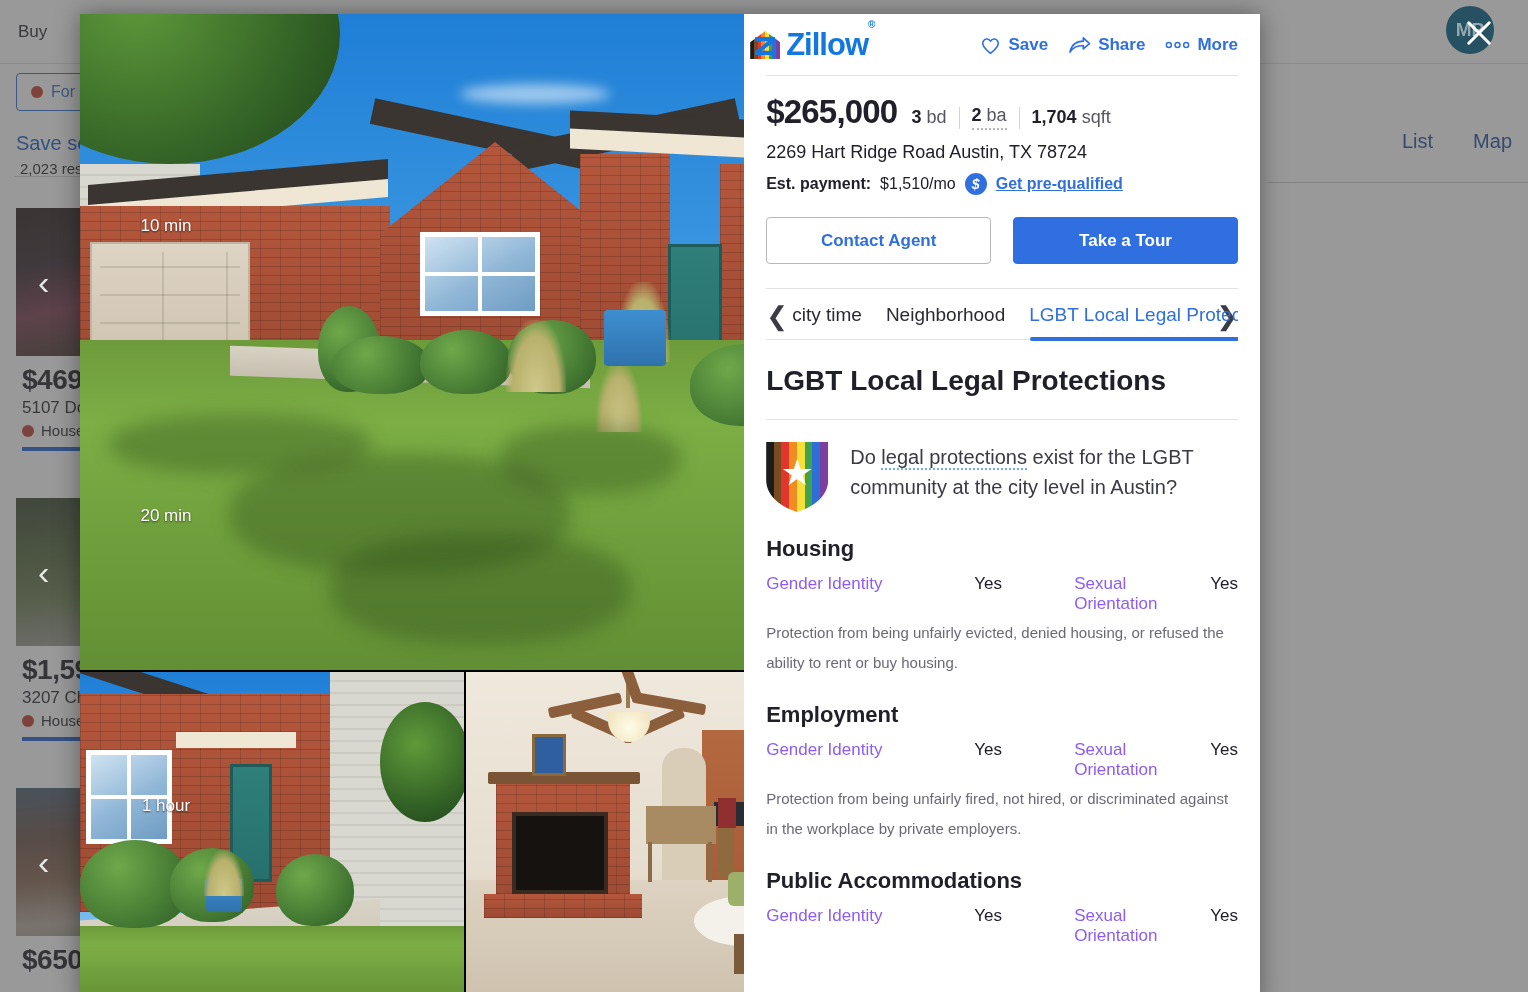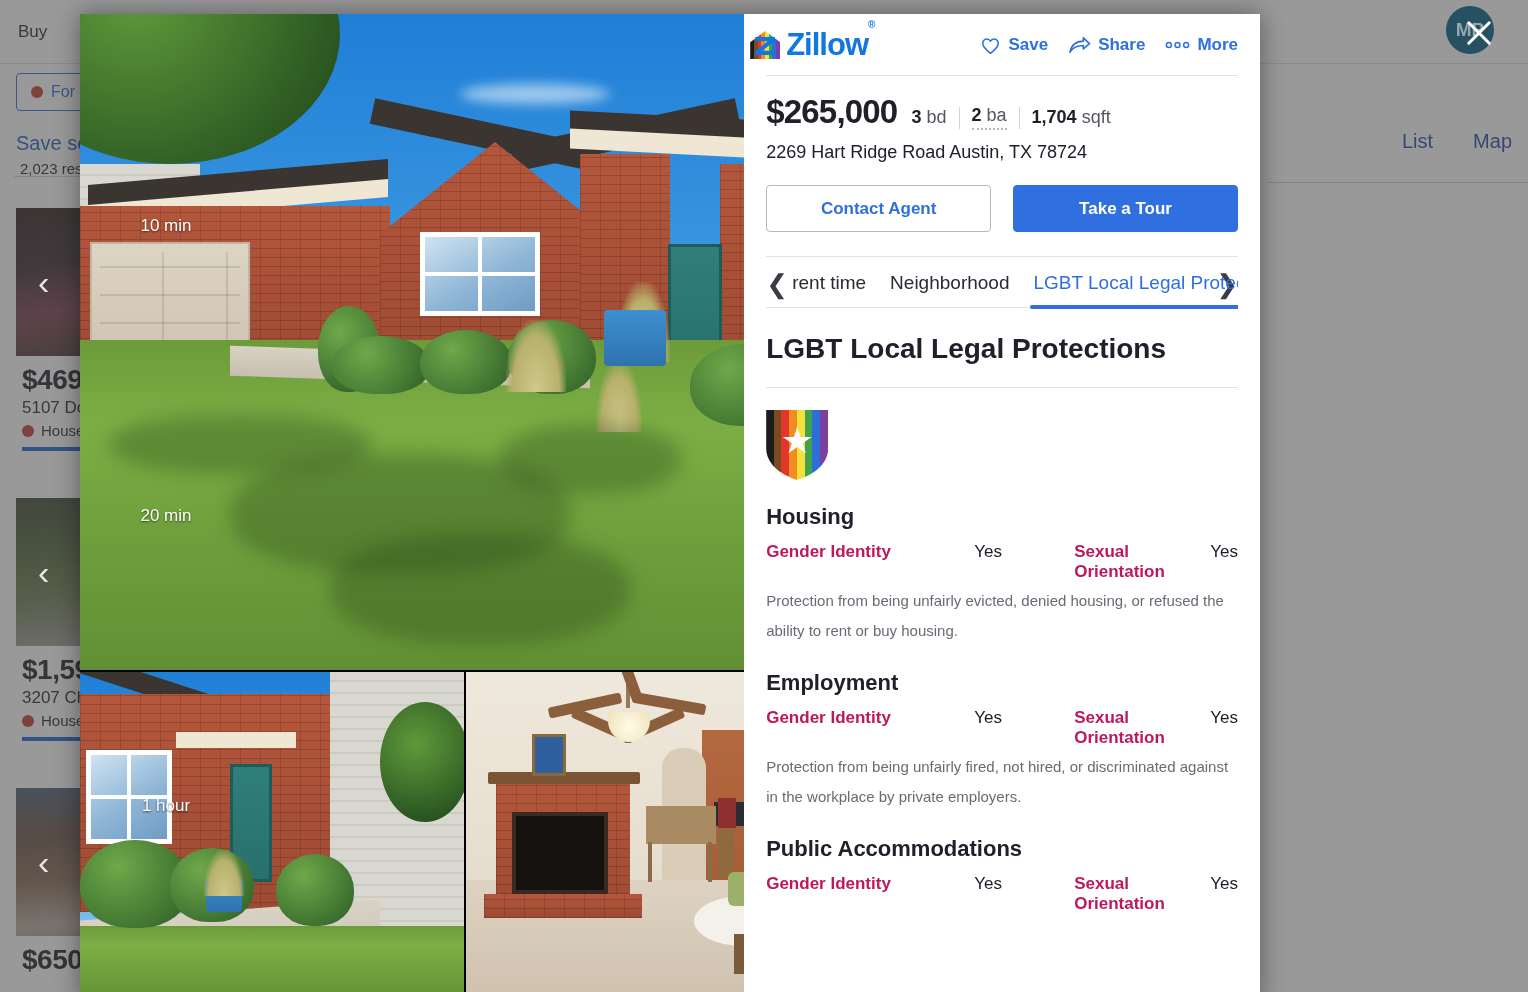--- a/index.html
+++ b/index.html
@@ -190,21 +190,21 @@
     clip-path: path("M0,0 L62,0 L62,38 C62,56 44,66 31,70 C18,66 0,56 0,38 Z");
   }
   .shield .star{ position:absolute; left:50%; top:24%; transform:translateX(-50%);
     width:30px; height:29px; background:#fff;
     clip-path: polygon(50% 0%, 61% 35%, 98% 35%, 68% 57%, 79% 91%, 50% 70%, 21% 91%, 32% 57%, 2% 35%, 39% 35%);}
   .q-text{ font-size:20px; line-height:30px; color:#3a3a44;}
   .q-text .link{ border-bottom:2px dotted #7aa9e8; }
 
   h3.cat{ font-size:22px; font-weight:bold; color:#20202a; margin-top:24px;}
   .prot-row{ display:flex; align-items:baseline; margin-top:12px; font-size:17px;}
-  .prot-row .lbl{ font-weight:bold; color:#be185d;}
+  .prot-row .lbl{ font-weight:normal; color:#8b5cf6;}
   .prot-row .gi-lbl{ width:208px;}
   .prot-row .gi-val{ width:100px; color:#20202a;}
   .prot-row .so-lbl{ flex:1;}
   .prot-row .so-val{ color:#20202a;}
   .prot-desc{ font-size:15px; line-height:30px; color:#6a6a74; margin-top:4px;}
 
   
   #close-btn{
     position:absolute; right:34px; top:18px; width:30px; height:30px; cursor:pointer; z-index:40;
   }
@@ -448,47 +448,56 @@
           <span><b>3</b> <span>bd</span></span>
           <i class="sep"></i>
           <span class="dotted"><b>2</b> <span>ba</span></span>
           <i class="sep"></i>
           <span><b>1,704</b> <span>sqft</span></span>
         </span>
       </div>
 
       <div class="addr">2269 Hart Ridge Road Austin, TX 78724</div>
 
+      <div class="est">
+        <b>Est. payment:</b>
+        <span>$1,510/mo</span>
+        <i class="dollar-badge">$</i>
+        <a class="prequal" href="#">Get pre-qualified</a>
+      </div>
 
       <div class="cta-row">
         <div class="btn btn-outline">Contact Agent</div>
         <div class="btn btn-primary">Take a Tour</div>
       </div>
 
       <div class="tabs-wrap">
         <div class="chev left">❮</div>
         <div class="chev right">❯</div>
         <div class="tabs">
-          <span class="tab">rent time</span>
+          <span class="tab">city time</span>
           <span class="tab">Neighborhood</span>
           <span class="tab active">LGBT Local Legal Protections</span>
           <span class="tab">Si</span>
           <div class="tabs-rule"></div>
           <div class="tab-underline"></div>
         </div>
       </div>
 
       <h2 class="section-title">LGBT Local Legal Protections</h2>
       <div class="title-rule"></div>
 
       <div class="q-row">
         <div class="shield">
           <span class="sh-stripes"></span>
             <span class="star"></span>
         </div>
+        <div class="q-text">
+          <span>Do </span><span class="link">legal protections</span><span> exist for the LGBT community at the city level in Austin?</span>
+        </div>
       </div>
 
       <h3 class="cat">Housing</h3>
       <div class="prot-row">
         <span class="lbl gi-lbl">Gender Identity</span>
         <span class="gi-val">Yes</span>
         <span class="lbl so-lbl">Sexual Orientation</span>
         <span class="so-val">Yes</span>
       </div>
       <div class="prot-desc">Protection from being unfairly evicted, denied housing, or refused the ability to rent or buy housing.</div>

